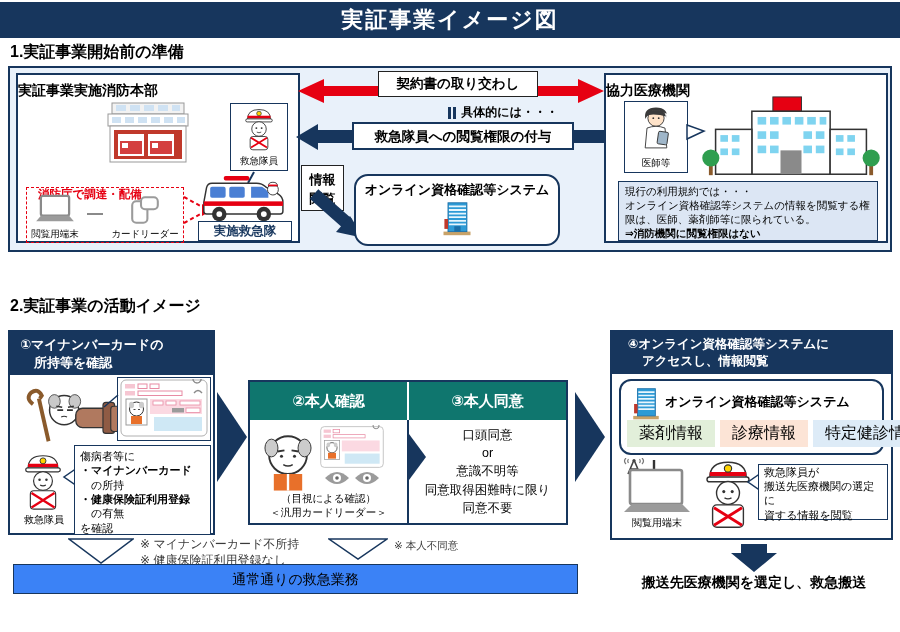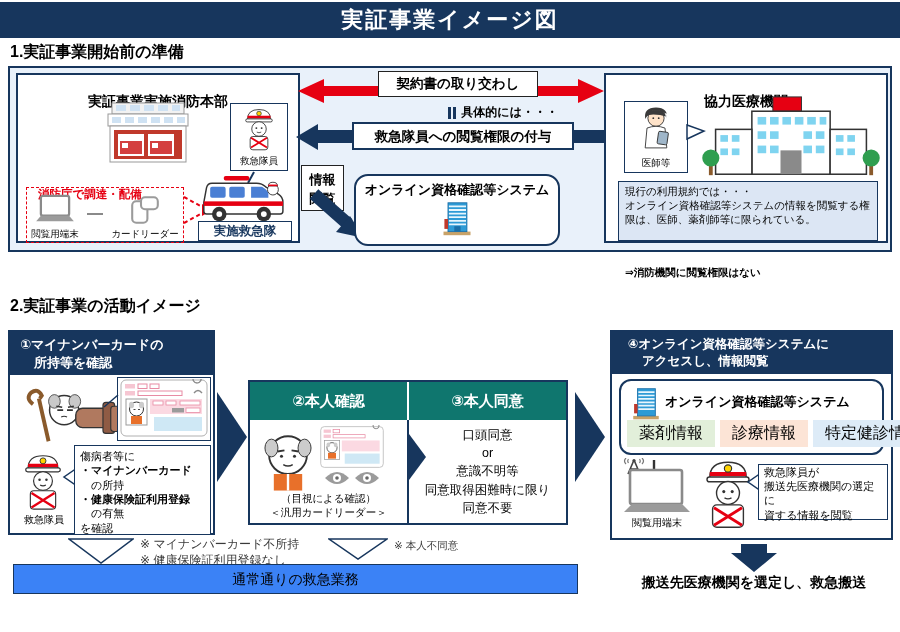--- a/index.html
+++ b/index.html
@@ -10,21 +10,21 @@
 
   
   .titleband { left:0; top:2px; width:900px; height:36px; background:#17365d; display:flex; align-items:center; justify-content:center; }
   .titleband span { color:#fff; font-size:22px; font-weight:bold; letter-spacing:2px; }
 
   .sec-head { font-size:16px; font-weight:bold; color:#000; }
 
   
   .s1 { left:8px; top:66px; width:884px; height:186px; background:#e9f1fa; border:2px solid #17365d; }
   .panel { position:absolute; background:#fff; border:2px solid #17365d; }
-  .panel-title { text-align:center; font-weight:bold; font-size:14px; padding-top:18px; }
+  .panel-title { text-align:left; font-weight:bold; font-size:14px; padding-top:7px; }
 
   .smallbox { position:absolute; background:#fff; border:1.5px solid #17365d; text-align:center; }
   .minilabel { font-size:9.5px; line-height:1.1; }
 
   .rednote { color:#e60012; font-weight:bold; font-size:11.5px; }
   .dashedbox { position:absolute; border:1.5px dashed #e60012; background:transparent; display:flex; align-items:flex-start; justify-content:space-around; padding-top:6px; }
   .equip { text-align:center; font-size:9.5px; }
 
   .squadlbl { position:absolute; background:#fff; border:1.5px solid #17365d; color:#17365d; font-weight:bold; font-size:12.5px; text-align:center; line-height:18px; }
 
@@ -253,21 +253,21 @@
           <rect x="3" y="74" width="4" height="10" fill="#8a5a2b"></rect>
             <circle cx="5" cy="66" r="9" fill="#2f9e4f"></circle>
           <rect x="171" y="74" width="4" height="10" fill="#8a5a2b"></rect>
             <circle cx="173" cy="66" r="9" fill="#2f9e4f"></circle>
         </g>
       </svg>
 
       <div class="rulesbox" style="left:12px; top:106px; width:260px; height:60px;">
         <div>現行の利用規約では・・・</div>
         <div>オンライン資格確認等システムの情報を閲覧する権限は、医師、薬剤師等に限られている。</div>
-        <div style="font-weight:bold;margin-top:39px;">⇒消防機関に閲覧権限はない</div>
+        <div style="font-weight:bold;">⇒消防機関に閲覧権限はない</div>
       </div>
     </div>
   </div>
 
   <div class="abs sec-head" style="left:10px; top:296px;">2.実証事業の活動イメージ</div>
 
   <div class="stepbox" style="left:8px; top:330px; width:207px; height:205px;">
     <div class="stephead">
       <span>①マイナンバーカードの</span>
       <span class="l2">所持等を確認</span>

